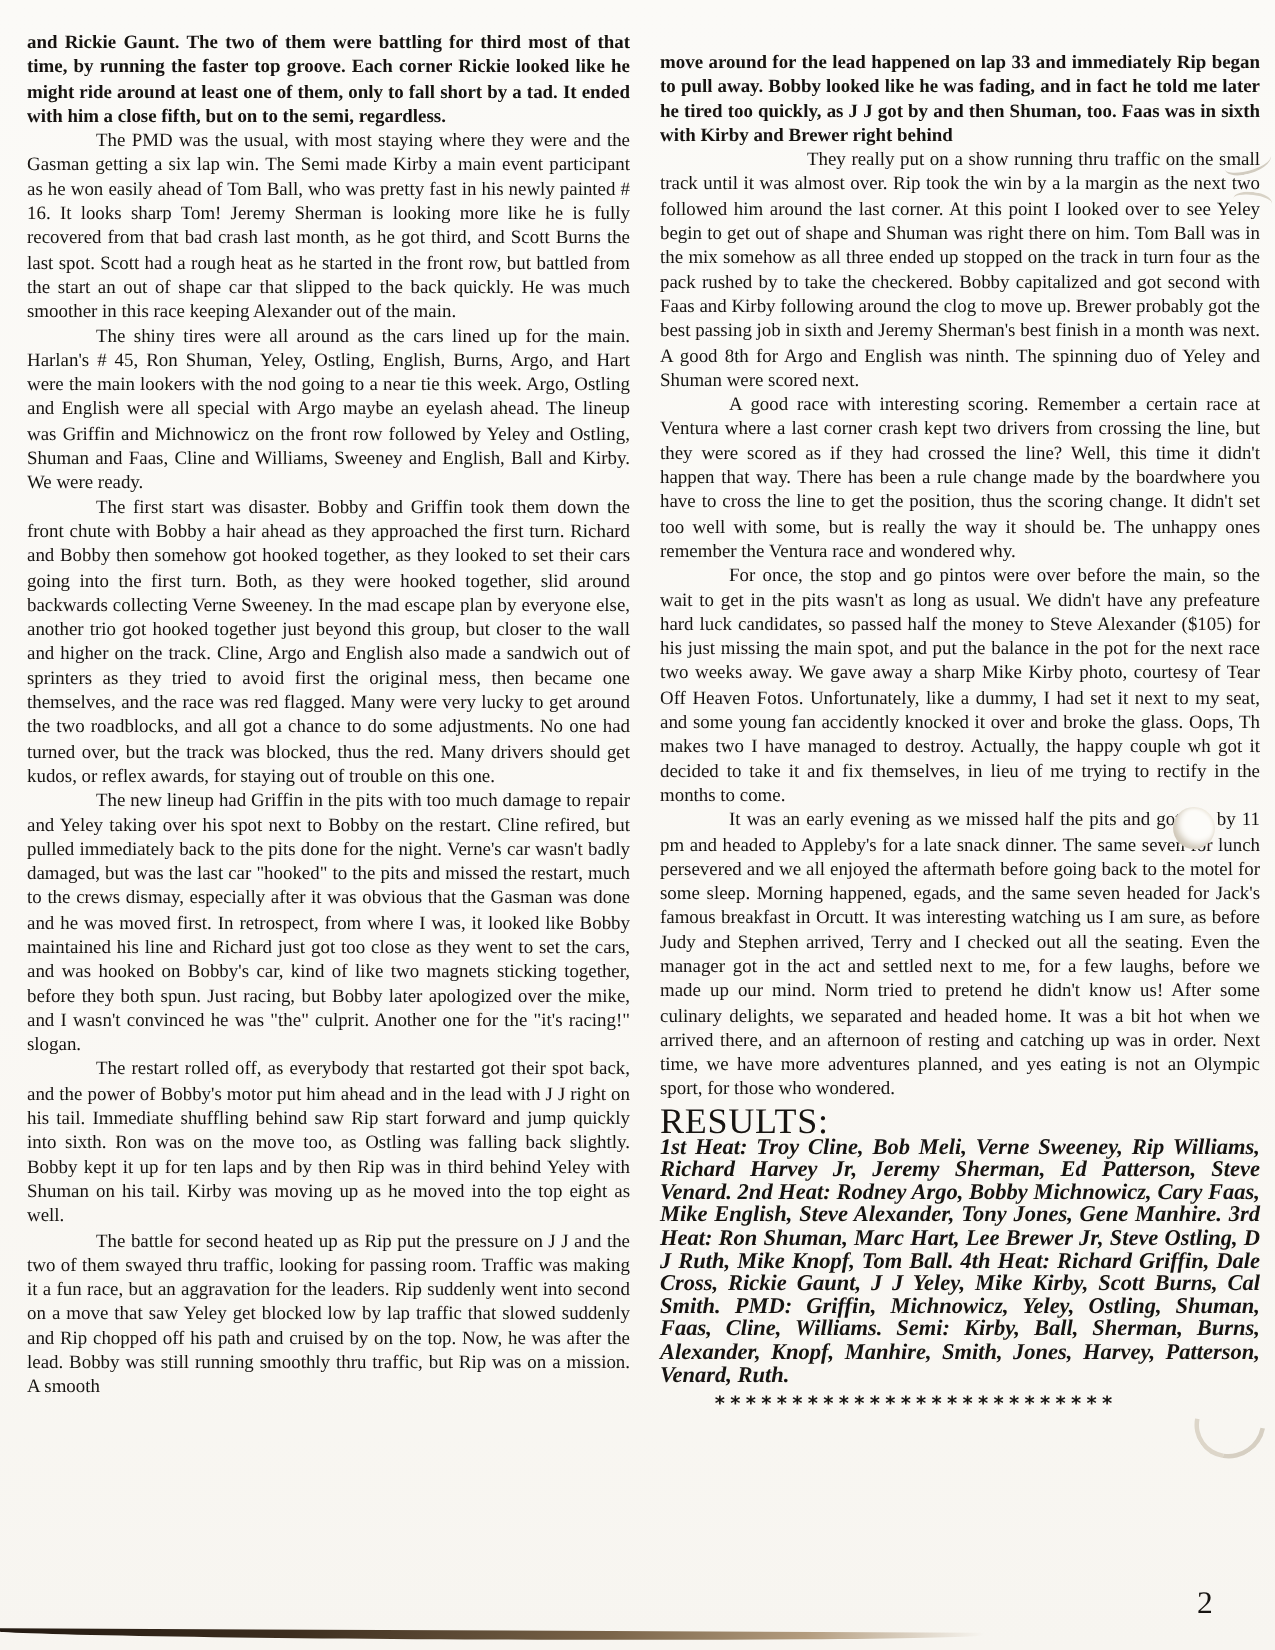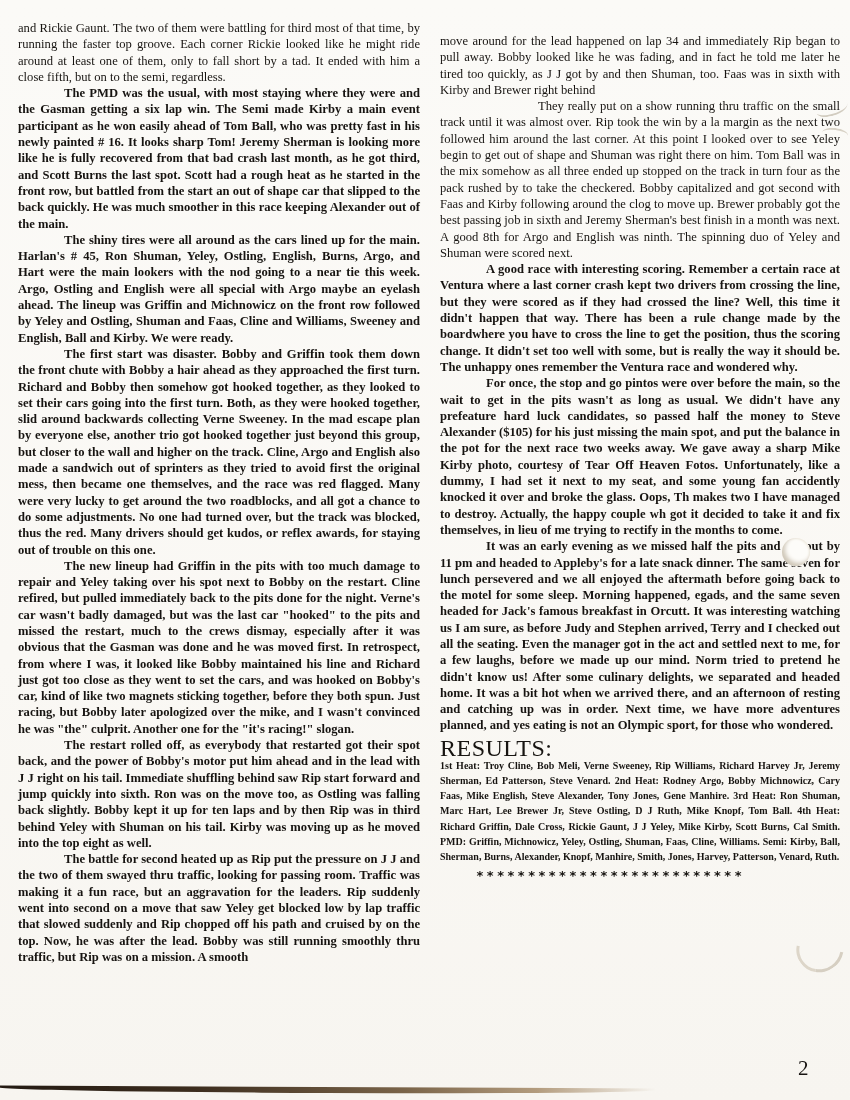--- a/index.html
+++ b/index.html
@@ -18,41 +18,42 @@
     gap:20px;
   }
   .col{
     font-size:12.6px;
     line-height:16.3px;
     text-align:justify;
   }
   .col.left{width:402px;}
   .col.right{width:400px;padding-top:13px;}
   p.para{margin:0;}
-  p.indent{text-indent:46px;font-weight:bold;}
+  p.indent{text-indent:46px;}
   p.indent-deep{text-indent:98px;}
-  p.flush{text-indent:0;}
+  p.flush{text-indent:0;font-weight:bold;}
   .results{margin-top:4px;}
   .results-heading{
     font-size:24px;
     letter-spacing:.5px;
     line-height:20px;
   }
   .fast-time{
     font-size:12.4px;
     font-weight:bold;
     line-height:15.5px;
     margin-top:2px;
   }
   p.results-body{
     margin:0;
-    font-size:10px;
+    font-size:15px;
     font-weight:bold;
     line-height:15.2px;
     text-align:justify;
+    font-style:italic;
   }
   .asterisks{
     margin:4px 0 0 36px;
     font-size:13px;
     font-weight:bold;
     letter-spacing:2.5px;
     font-family:"DejaVu Sans Mono",monospace;
   }
   .page-number{
     position:absolute;
@@ -103,21 +104,21 @@
       <p class="para flush">and Rickie Gaunt. The two of them were battling for third most of that time, by running the faster top groove. Each corner Rickie looked like he might ride around at least one of them, only to fall short by a tad. It ended with him a close fifth, but on to the semi, regardless.</p>
       <p class="para indent">The PMD was the usual, with most staying where they were and the Gasman getting a six lap win. The Semi made Kirby a main event participant as he won easily ahead of Tom Ball, who was pretty fast in his newly painted # 16. It looks sharp Tom! Jeremy Sherman is looking more like he is fully recovered from that bad crash last month, as he got third, and Scott Burns the last spot. Scott had a rough heat as he started in the front row, but battled from the start an out of shape car that slipped to the back quickly. He was much smoother in this race keeping Alexander out of the main.</p>
       <p class="para indent">The shiny tires were all around as the cars lined up for the main. Harlan's # 45, Ron Shuman, Yeley, Ostling, English, Burns, Argo, and Hart were the main lookers with the nod going to a near tie this week. Argo, Ostling and English were all special with Argo maybe an eyelash ahead. The lineup was Griffin and Michnowicz on the front row followed by Yeley and Ostling, Shuman and Faas, Cline and Williams, Sweeney and English, Ball and Kirby. We were ready.</p>
       <p class="para indent">The first start was disaster. Bobby and Griffin took them down the front chute with Bobby a hair ahead as they approached the first turn. Richard and Bobby then somehow got hooked together, as they looked to set their cars going into the first turn. Both, as they were hooked together, slid around backwards collecting Verne Sweeney. In the mad escape plan by everyone else, another trio got hooked together just beyond this group, but closer to the wall and higher on the track. Cline, Argo and English also made a sandwich out of sprinters as they tried to avoid first the original mess, then became one themselves, and the race was red flagged. Many were very lucky to get around the two roadblocks, and all got a chance to do some adjustments. No one had turned over, but the track was blocked, thus the red. Many drivers should get kudos, or reflex awards, for staying out of trouble on this one.</p>
       <p class="para indent">The new lineup had Griffin in the pits with too much damage to repair and Yeley taking over his spot next to Bobby on the restart. Cline refired, but pulled immediately back to the pits done for the night. Verne's car wasn't badly damaged, but was the last car "hooked" to the pits and missed the restart, much to the crews dismay, especially after it was obvious that the Gasman was done and he was moved first. In retrospect, from where I was, it looked like Bobby maintained his line and Richard just got too close as they went to set the cars, and was hooked on Bobby's car,  kind of like two magnets sticking together, before they both spun. Just racing, but Bobby later apologized over the mike, and I wasn't convinced he was "the" culprit. Another one for the "it's racing!" slogan.</p>
       <p class="para indent">The restart rolled off, as everybody that restarted got their spot back, and the power of Bobby's motor put him ahead and in the lead with J J right on his tail. Immediate shuffling behind saw Rip start forward and jump quickly into sixth. Ron was on the move too, as Ostling was falling back slightly. Bobby kept it up for ten laps and by then Rip was in third behind Yeley with Shuman on his tail. Kirby was moving up as he moved into the top eight as well.</p>
       <p class="para indent">The battle for second heated up as Rip put the pressure on J J and the two of them swayed thru traffic, looking for passing room. Traffic was making it a fun race, but an aggravation for the leaders. Rip suddenly went into second on a move that saw Yeley get blocked low by lap traffic that slowed suddenly and Rip chopped off his path and cruised by on the top. Now, he was after the lead. Bobby was still running smoothly thru traffic, but Rip was on a mission. A smooth</p>
     </div>
 
     <div class="col right">
-      <p class="para flush">move around for the lead happened on lap 34 and immediately Rip began to pull away. Bobby looked like he was fading, and in fact he told me later he tired too quickly, as J J got by and then Shuman, too. Faas was in sixth with Kirby and Brewer right behind</p>
+      <p class="para flush">move around for the lead happened on lap 33 and immediately Rip began to pull away. Bobby looked like he was fading, and in fact he told me later he tired too quickly, as J J got by and then Shuman, too. Faas was in sixth with Kirby and Brewer right behind</p>
       <p class="para indent-deep">They really put on a show running thru traffic on the small track until it was almost over. Rip took the win by a la margin as the next two followed him around the last corner. At this point I looked over to see Yeley begin to get out of shape and Shuman was right there on him. Tom Ball was in the mix somehow as all three ended up stopped on the track in turn four as the pack rushed by to take the checkered. Bobby capitalized and got second with Faas and Kirby following around the clog to move up. Brewer probably got the best passing job in sixth and Jeremy Sherman's best finish in a month was next. A good 8th for Argo and English  was ninth. The spinning duo of Yeley and Shuman were scored next.</p>
       <p class="para indent">A good race with interesting scoring. Remember a certain race at Ventura where a last corner crash kept two drivers from crossing the line, but they were scored as if they had crossed the line? Well, this time it didn't happen that way. There has been a rule change made by the boardwhere you have to cross the line to get the position, thus the scoring change. It didn't set too well with some, but is really the way it should be. The unhappy ones remember the Ventura race and wondered why.</p>
       <p class="para indent">For once, the stop and go pintos were over before the main, so the wait to get in the pits wasn't as long as usual. We didn't have any prefeature hard luck candidates, so passed half the money to Steve Alexander ($105) for his just missing the main spot, and put the balance in the pot for the next race two weeks away.  We gave away a sharp Mike Kirby photo, courtesy of Tear Off Heaven Fotos. Unfortunately, like a dummy, I had set it next to my seat, and some young fan accidently knocked it over and broke the glass. Oops, Th makes two I have managed to destroy. Actually, the happy couple wh got it decided to take it and fix themselves, in lieu of me trying to rectify in the months to come.</p>
       <p class="para indent">It was an early evening as we missed half the pits and got out by 11 pm and headed to Appleby's for a late snack dinner. The same seven for lunch persevered and we all enjoyed the aftermath before going back to the motel for some sleep. Morning happened, egads, and the same seven headed for Jack's famous breakfast in Orcutt. It was interesting watching us I am sure, as before Judy and Stephen arrived, Terry and I checked out all the seating. Even the manager got in the act and settled next to me, for a few laughs, before we made up our mind. Norm tried to pretend he didn't know us! After some culinary delights, we separated and headed home. It was a bit hot when we arrived there, and an afternoon of resting and catching up was in order. Next time, we have more adventures planned, and yes eating is not an Olympic sport, for those who wondered.</p>
 
       <div class="results">
         <div class="results-heading">RESULTS:</div>
         <p class="results-body">1st Heat: Troy Cline, Bob Meli, Verne Sweeney, Rip Williams, Richard Harvey Jr, Jeremy Sherman, Ed Patterson, Steve Venard. 2nd Heat: Rodney Argo, Bobby Michnowicz, Cary Faas, Mike English, Steve Alexander, Tony Jones, Gene Manhire. 3rd Heat: Ron Shuman, Marc Hart, Lee Brewer Jr, Steve Ostling, D J Ruth, Mike Knopf, Tom Ball. 4th Heat: Richard Griffin, Dale Cross, Rickie Gaunt, J J Yeley, Mike Kirby, Scott Burns, Cal Smith. PMD: Griffin, Michnowicz, Yeley, Ostling, Shuman, Faas, Cline, Williams. Semi: Kirby, Ball, Sherman, Burns, Alexander, Knopf, Manhire, Smith, Jones, Harvey, Patterson, Venard, Ruth.</p>
         <div class="asterisks">**************************</div>
       </div>

